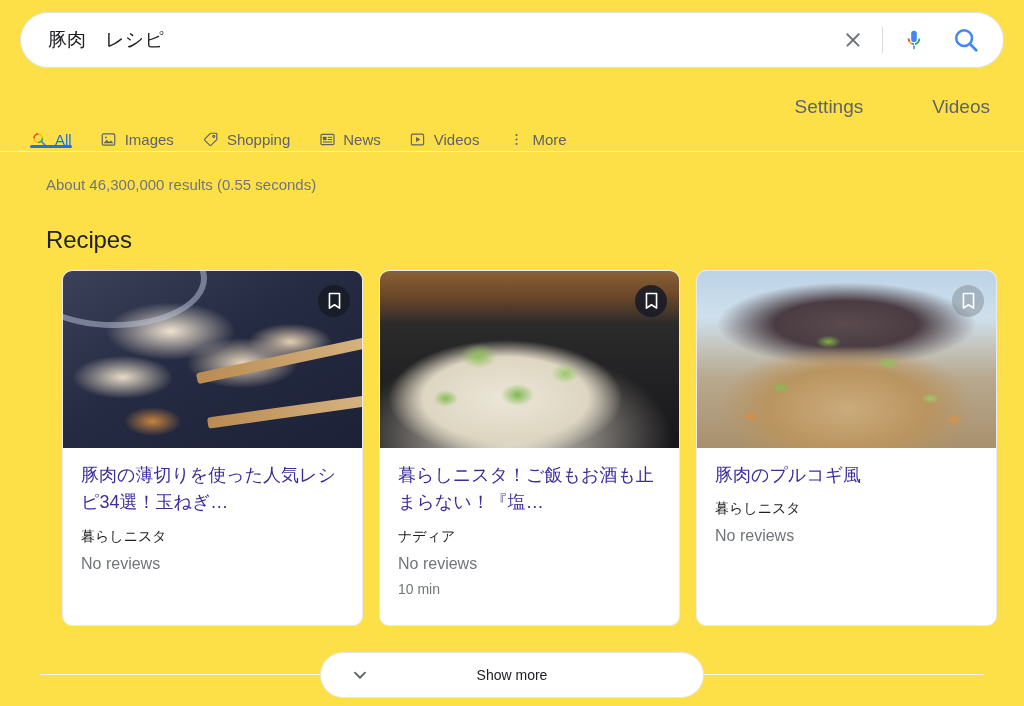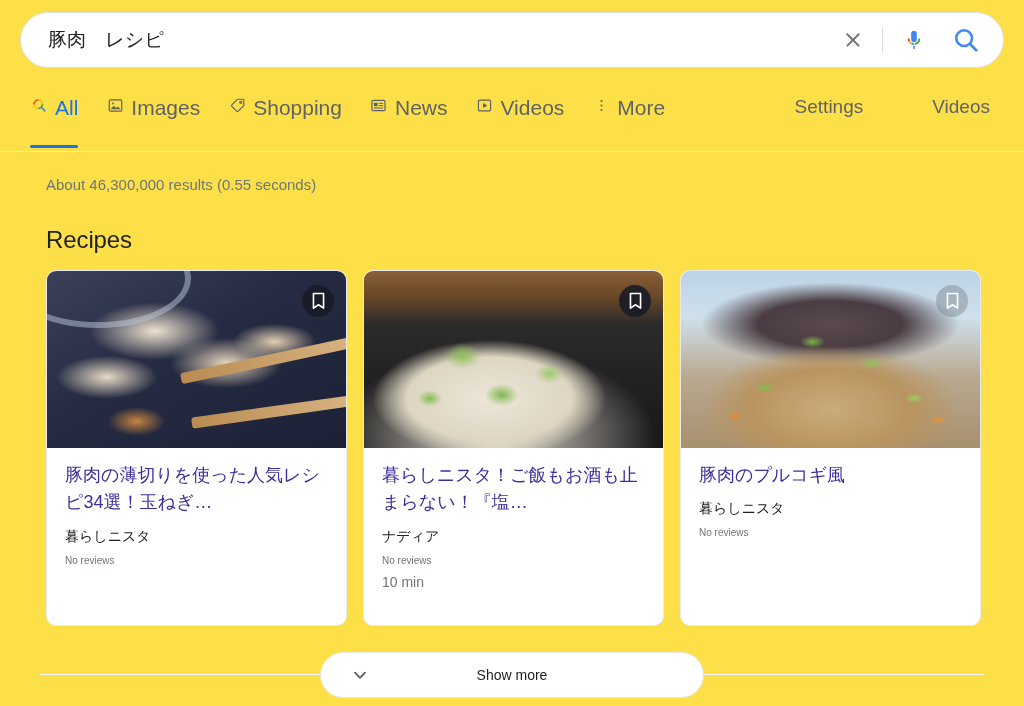--- a/index.html
+++ b/index.html
@@ -44,23 +44,23 @@
   .mic { width: 26px; height: 30px; }
   .magnifier { width: 30px; height: 30px; margin-left: 24px; }
 
   
   .navbar {
     position: absolute; left: 0; top: 96px; width: 1024px; height: 56px;
     border-bottom: 1px solid #ebebeb;
   }
   .tabs { position: absolute; left: 30px; top: 0; display: flex; align-items: center; height: 52px; }
   .tab {
-    display: flex; align-items: flex-start; height: 52px;
+    display: flex; align-items: flex-end; height: 52px;
     margin-right: 28px; cursor: pointer; position: relative;
-    color: #5f6368; font-size: 21px; white-space: nowrap;
+    color: #5f6368; font-size: 15px; white-space: nowrap;
   }
   .tab .tlabel { margin-left: 7px; }
   .tab.active { color: #1a73e8; }
   .tab.active::after {
     content:""; position:absolute; left: 0; right: 0; bottom: 0;
     height: 3px; background: #1a73e8; border-radius: 2px;
   }
   .tab .ticon { display:flex; align-items:center; justify-content:center; width: 18px; height: 18px; }
   .tools-group {
     position: absolute; right: 34px; top: 0; height: 52px;
@@ -75,21 +75,21 @@
   }
 
   
   .sec-title {
     position: absolute; left: 46px; top: 226px;
     color: #202124; font-size: 24px; font-weight: 400;
     letter-spacing: -0.1px;
   }
 
   
-  .cards { position: absolute; left: 46px; top: 270px; display: flex; gap: 16px; }
+  .cards { position: absolute; left: 62px; top: 270px; display: flex; gap: 16px; }
   .card {
     width: 301px; height: 356px;
     border: 1px solid #e8eaed; border-radius: 10px;
     background: #fff; overflow: hidden;
     display: flex; flex-direction: column; cursor: pointer;
   }
   .card-img { position: relative; width: 100%; height: 177px; overflow: hidden; }
   .card-img .photo { position: absolute; inset: 0; }
   .bookmark {
     position: absolute; right: 12px; top: 14px;
@@ -99,21 +99,21 @@
   }
   .bm-dark { background: rgba(24,26,38,0.88); }
   .bm-light { background: rgba(120,130,140,0.45); }
   .card-body { padding: 14px 18px 0 18px; }
   .card-title {
     color: #3b2e9c; font-size: 18px; line-height: 1.52;
     display: -webkit-box; -webkit-line-clamp: 2; -webkit-box-orient: vertical;
     overflow: hidden; word-break: break-all;
   }
   .card-source { margin-top: 11px; color: #202124; font-size: 14px; }
-  .card-reviews { margin-top: 9px; color: #70757a; font-size: 10px; }
+  .card-reviews { margin-top: 9px; color: #70757a; font-size: 16px; }
   .card-time { margin-top: 8px; color: #70757a; font-size: 14px; }
 
   
   .showmore-wrap { position: absolute; left: 0; top: 652px; width: 1024px; height: 48px; }
   .sm-rule { position: absolute; left: 40px; right: 40px; top: 22px; height: 1px; background: #f1f3f4; }
   .showmore {
     position: absolute; left: 50%; transform: translateX(-50%); top: 0;
     width: 384px; height: 46px; border-radius: 23px;
     border: 1px solid #e4e6e8; background: #fff;
     display: flex; align-items: center; justify-content: center;

